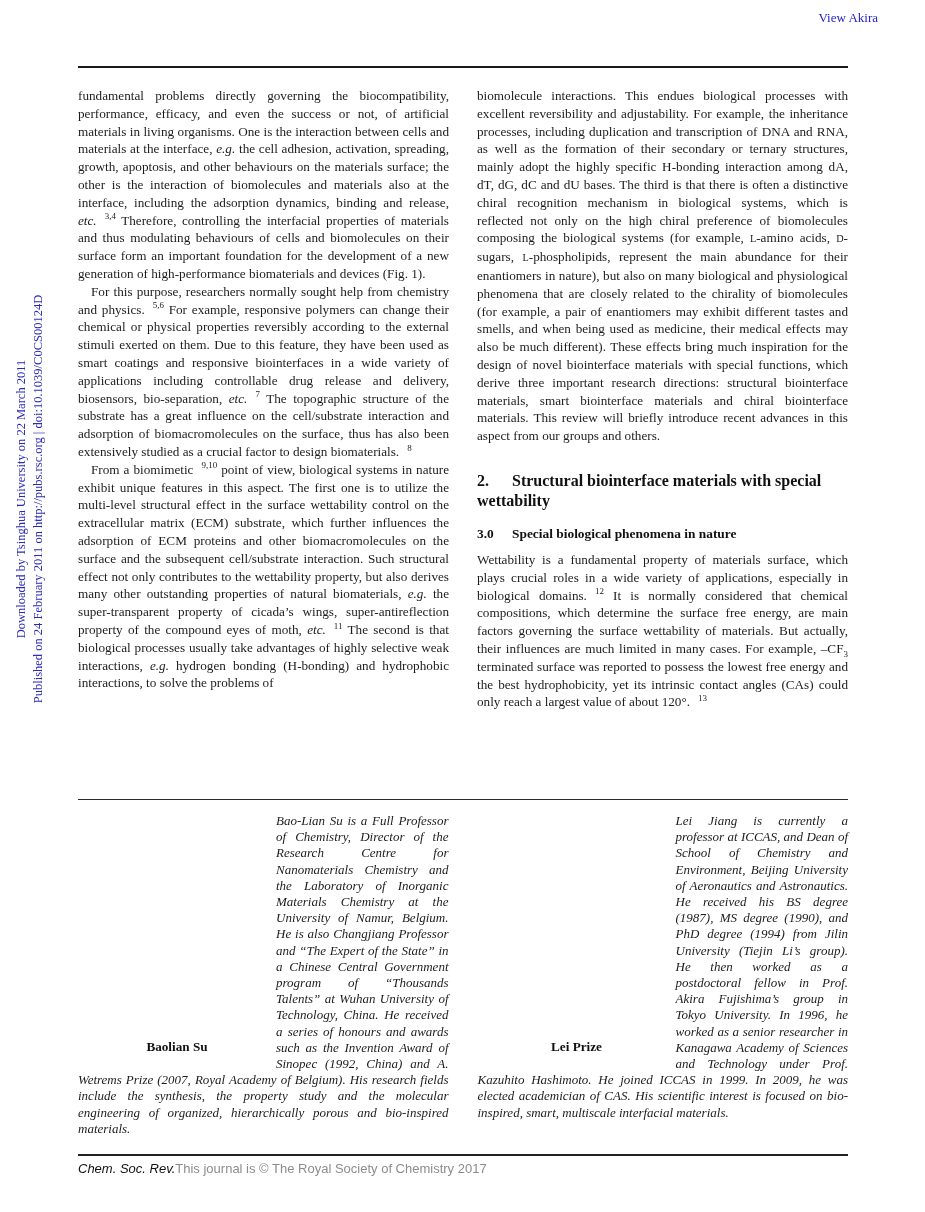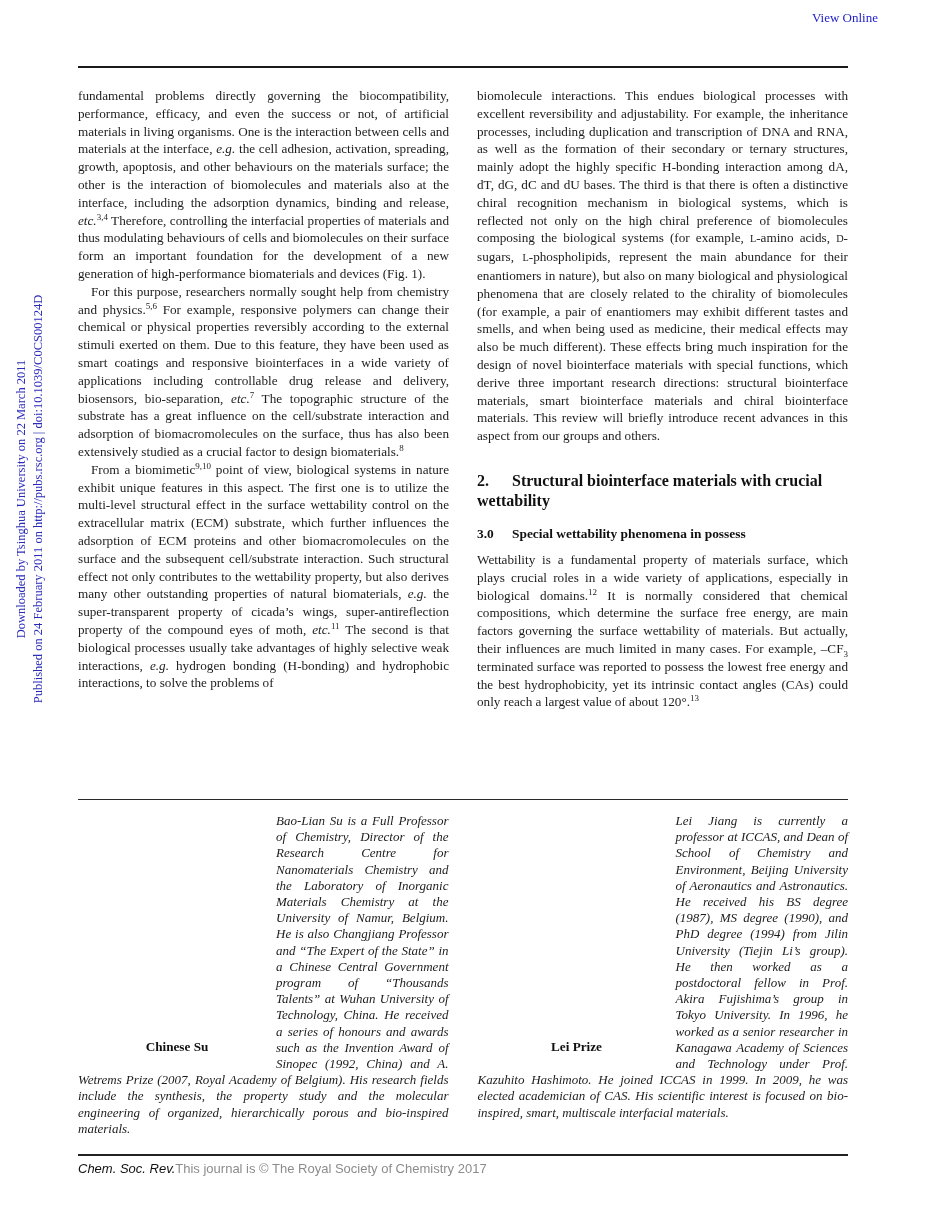--- a/index.html
+++ b/index.html
@@ -30,21 +30,21 @@
   .columns {
     position: absolute; left: 78px; top: 87px; width: 770px;
     display: flex; gap: 28px;
   }
   .col { width: 371px; }
   .para {
     font-size: 13.2px; line-height: 17.8px; text-align: justify;
     color: #1c1c1c;
   }
   .para + .para { text-indent: 13px; }
-  sup { font-size: 0.68em; line-height: 0; vertical-align: super; }
+  sup { font-size: 0.68em; line-height: 0; vertical-align: super; margin-left: 8px; }
   sub { font-size: 0.68em; line-height: 0; vertical-align: sub; }
   .sc { font-size: 0.78em; }
   .section-heading {
     font-size: 16px; line-height: 20.5px; font-weight: bold; color: #111;
     margin-top: 26px; margin-bottom: 13px; text-align: left;
   }
   .section-heading .h-num { display: inline-block; min-width: 35px; }
   .subsection-heading {
     font-size: 13.4px; line-height: 17px; font-weight: bold; color: #111;
     margin-bottom: 9px; text-align: left;
@@ -81,49 +81,49 @@
     font-family: "Liberation Sans", sans-serif; font-size: 13px;
   }
   .footer-journal { font-style: italic; color: #111111; }
   .footer-copyright { color: #8c8c8c; }
 </style>
 </head>
 <body>
 
 <div class="page">
 
-  <a class="view-online" href="#">View Online</a>
+  <a class="view-online" href="#">View Akira</a>
 
   <div class="sidebar">
     <div>Downloaded by Tsinghua University on 22 March 2011</div>
     <div>Published on 24 February 2011 on http://pubs.rsc.org | doi:10.1039/C0CS00124D</div>
   </div>
 
   <div class="top-rule"></div>
 
   <div class="columns">
     <div class="col">
       <p class="para">fundamental problems directly governing the biocompatibility, performance, efficacy, and even the success or not, of artificial materials in living organisms. One is the interaction between cells and materials at the interface, <i>e.g.</i> the cell adhesion, activation, spreading, growth, apoptosis, and other behaviours on the materials surface; the other is the interaction of biomolecules and materials also at the interface, including the adsorption dynamics, binding and release, <i>etc.</i><sup>3,4</sup> Therefore, controlling the interfacial properties of materials and thus modulating behaviours of cells and biomolecules on their surface form an important foundation for the development of a new generation of high-performance biomaterials and devices (Fig. 1).</p>
       <p class="para">For this purpose, researchers normally sought help from chemistry and physics.<sup>5,6</sup> For example, responsive polymers can change their chemical or physical properties reversibly according to the external stimuli exerted on them. Due to this feature, they have been used as smart coatings and responsive biointerfaces in a wide variety of applications including controllable drug release and delivery, biosensors, bio-separation, <i>etc.</i><sup>7</sup> The topographic structure of the substrate has a great influence on the cell/substrate interaction and adsorption of biomacromolecules on the surface, thus has also been extensively studied as a crucial factor to design biomaterials.<sup>8</sup></p>
       <p class="para">From a biomimetic<sup>9,10</sup> point of view, biological systems in nature exhibit unique features in this aspect. The first one is to utilize the multi-level structural effect in the surface wettability control on the extracellular matrix (ECM) substrate, which further influences the adsorption of ECM proteins and other biomacromolecules on the surface and the subsequent cell/substrate interaction. Such structural effect not only contributes to the wettability property, but also derives many other outstanding properties of natural biomaterials, <i>e.g.</i> the super-transparent property of cicada’s wings, super-antireflection property of the compound eyes of moth, <i>etc.</i><sup>11</sup> The second is that biological processes usually take advantages of highly selective weak interactions, <i>e.g.</i> hydrogen bonding (H-bonding) and hydrophobic interactions, to solve the problems of</p>
     </div>
     <div class="col">
       <p class="para">biomolecule interactions. This endues biological processes with excellent reversibility and adjustability. For example, the inheritance processes, including duplication and transcription of DNA and RNA, as well as the formation of their secondary or ternary structures, mainly adopt the highly specific H-bonding interaction among dA, dT, dG, dC and dU bases. The third is that there is often a distinctive chiral recognition mechanism in biological systems, which is reflected not only on the high chiral preference of biomolecules composing the biological systems (for example, <span class="sc">L</span>-amino acids, <span class="sc">D</span>-sugars, <span class="sc">L</span>-phospholipids, represent the main abundance for their enantiomers in nature), but also on many biological and physiological phenomena that are closely related to the chirality of biomolecules (for example, a pair of enantiomers may exhibit different tastes and smells, and when being used as medicine, their medical effects may also be much different). These effects bring much inspiration for the design of novel biointerface materials with special functions, which derive three important research directions: structural biointerface materials, smart biointerface materials and chiral biointerface materials. This review will briefly introduce recent advances in this aspect from our groups and others.</p>
-      <h2 class="section-heading"><span class="h-num">2.</span><span>Structural biointerface materials with crucial wettability</span></h2>
-      <h3 class="subsection-heading"><span class="h-num">3.0</span><span>Special wettability phenomena in possess</span></h3>
+      <h2 class="section-heading"><span class="h-num">2.</span><span>Structural biointerface materials with special wettability</span></h2>
+      <h3 class="subsection-heading"><span class="h-num">3.0</span><span>Special biological phenomena in nature</span></h3>
       <p class="para">Wettability is a fundamental property of materials surface, which plays crucial roles in a wide variety of applications, especially in biological domains.<sup>12</sup> It is normally considered that chemical compositions, which determine the surface free energy, are main factors governing the surface wettability of materials. But actually, their influences are much limited in many cases. For example, –CF<sub>3</sub> terminated surface was reported to possess the lowest free energy and the best hydrophobicity, yet its intrinsic contact angles (CAs) could only reach a largest value of about 120°.<sup>13</sup></p>
     </div>
   </div>
 
   <div class="bio-rule"></div>
 
   <div class="bios">
     <div class="bio">
       <div class="bio-photo">
-        <div class="bio-name">Chinese Su</div>
+        <div class="bio-name">Baolian Su</div>
       </div>
       <div class="bio-text">Bao-Lian Su is a Full Professor of Chemistry, Director of the Research Centre for Nanomaterials Chemistry and the Laboratory of Inorganic Materials Chemistry at the University of Namur, Belgium. He is also Changjiang Professor and “The Expert of the State” in a Chinese Central Government program of “Thousands Talents” at Wuhan University of Technology, China. He received a series of honours and awards such as the Invention Award of Sinopec (1992, China) and A. Wetrems Prize (2007, Royal Academy of Belgium). His research fields include the synthesis, the property study and the molecular engineering of organized, hierarchically porous and bio-inspired materials.</div>
     </div>
     <div class="bio">
       <div class="bio-photo">
         <div class="bio-name">Lei Prize</div>
       </div>
       <div class="bio-text">Lei Jiang is currently a professor at ICCAS, and Dean of School of Chemistry and Environment, Beijing University of Aeronautics and Astronautics. He received his BS degree (1987), MS degree (1990), and PhD degree (1994) from Jilin University (Tiejin Li’s group). He then worked as a postdoctoral fellow in Prof. Akira Fujishima’s group in Tokyo University. In 1996, he worked as a senior researcher in Kanagawa Academy of Sciences and Technology under Prof. Kazuhito Hashimoto. He joined ICCAS in 1999. In 2009, he was elected academician of CAS. His scientific interest is focused on bio-inspired, smart, multiscale interfacial materials.</div>
     </div>
   </div>

